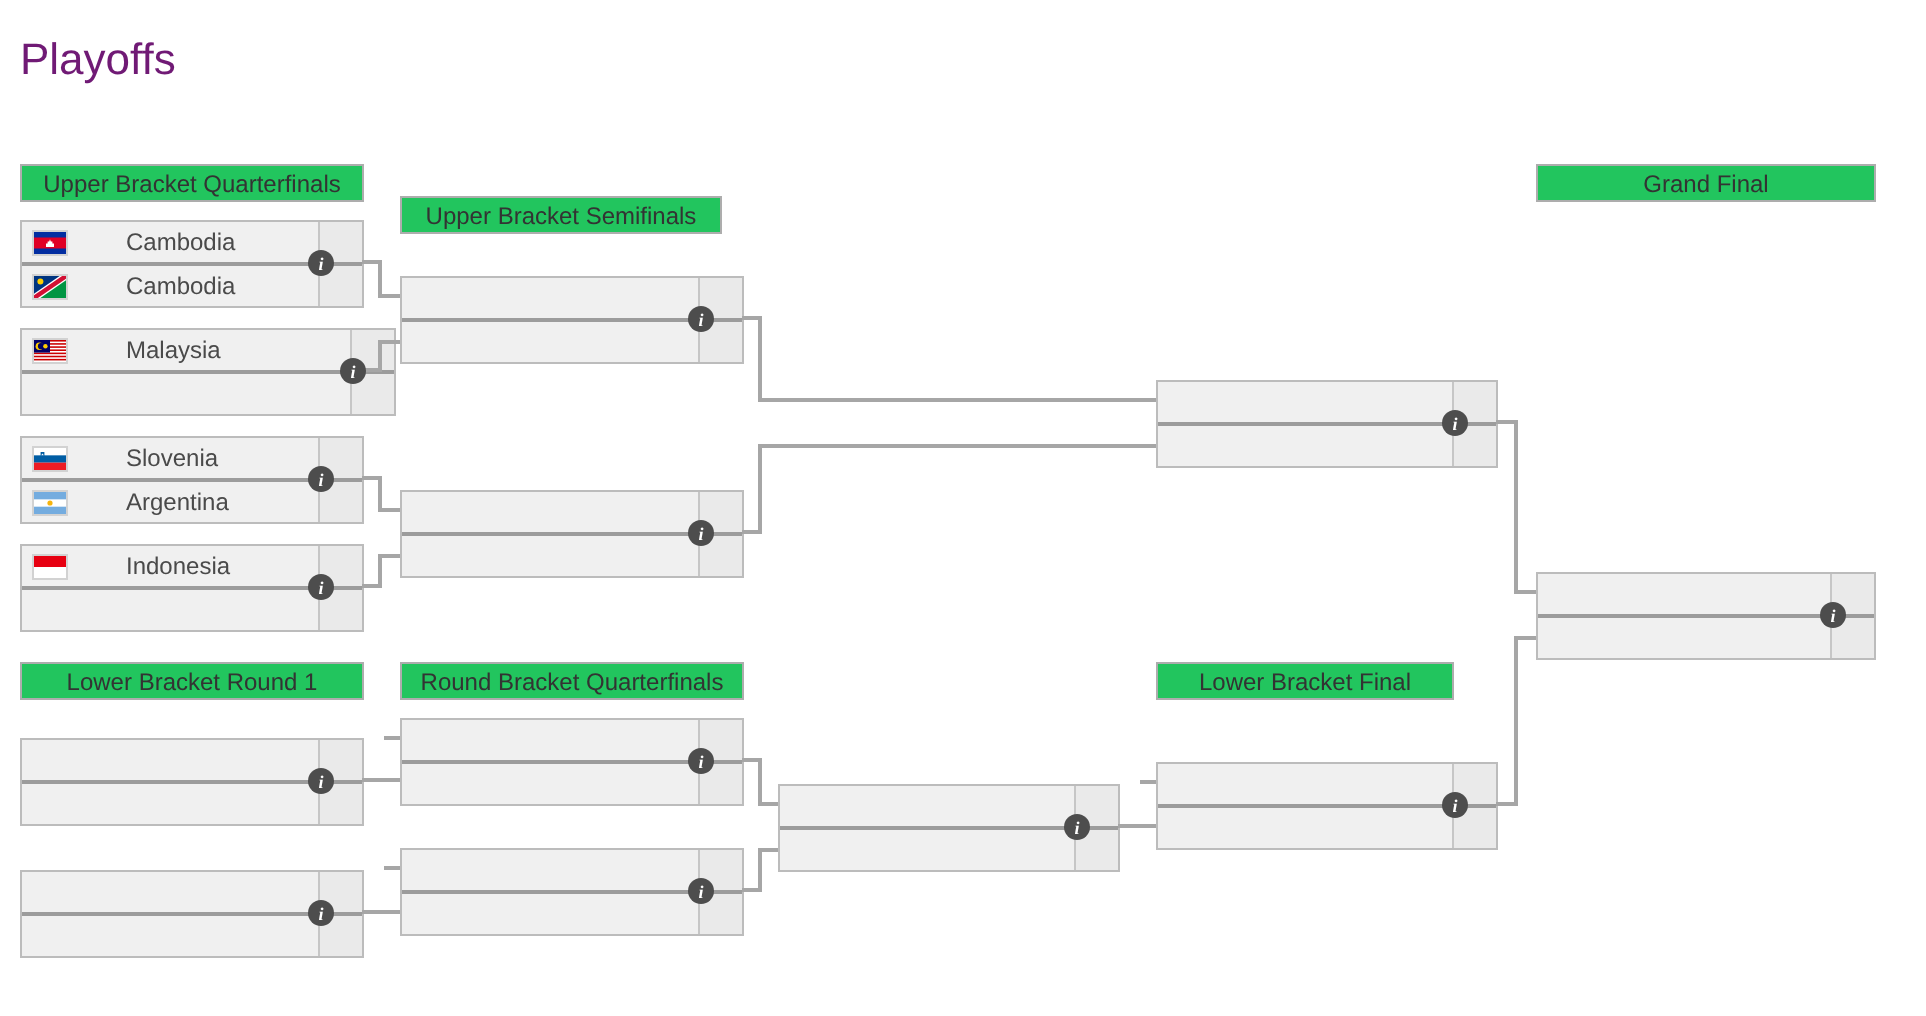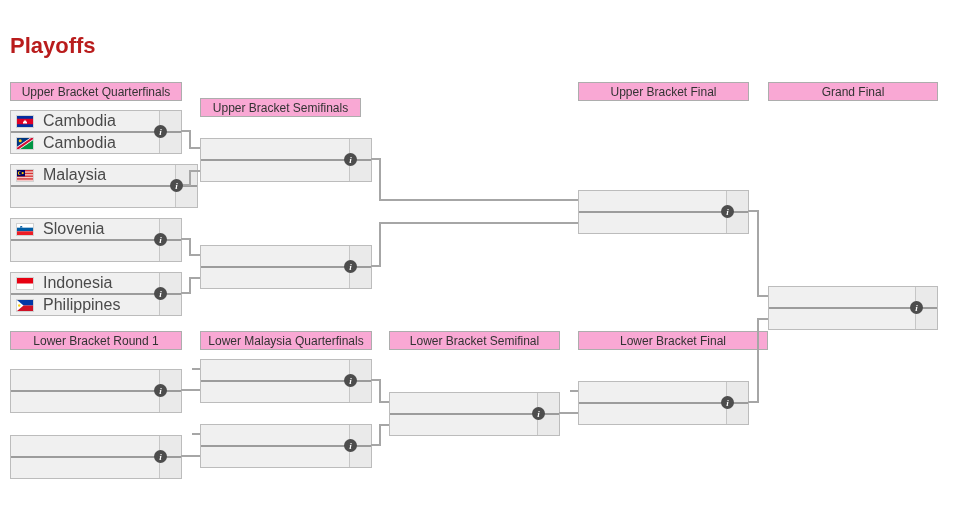--- a/index.html
+++ b/index.html
@@ -1,53 +1,51 @@
 <!DOCTYPE html>
 <html><head>
 <meta charset="utf-8">
 <style>
   html,body{margin:0;padding:0;background:#fff;}
   .stage{position:relative;width:963px;height:508px;background:#ffffff;
          font-family:"Liberation Sans",sans-serif;overflow:hidden;}
-  .page-title{position:absolute;left:10px;top:33px;font-size:22px;font-weight:700;color:#b91c1c;}
-  .round-header{position:absolute;height:19px;box-sizing:border-box;background:#f9a8d4;
+  .page-title{position:absolute;left:10px;top:17px;font-size:22px;font-weight:400;color:#701a75;}
+  .round-header{position:absolute;height:19px;box-sizing:border-box;background:#22c55e;
          border:1px solid #adadad;color:#333;font-size:12px;display:flex;
          align-items:center;justify-content:center;white-space:nowrap;}
   .match{position:absolute;height:44px;box-sizing:border-box;background:#f0f0f0;
          border:1px solid #bcbcbc;}
   .team-row{position:absolute;left:0;right:22px;height:20px;display:flex;
          align-items:center;padding-left:6px;}
   .team-row.r2{top:22px;}
-  .team-name{font-size:16px;color:#4a4a4a;}
+  .team-name{font-size:12px;color:#4a4a4a;margin-left:20px;}
   .flag{width:16px;height:11px;margin-right:10px;flex:0 0 auto;outline:1px solid rgba(0,0,0,0.12);}
   .score-col{position:absolute;top:0;bottom:0;right:0;width:21px;
          border-left:1px solid #c6c6c6;background:rgba(0,0,0,0.025);}
   .divider{position:absolute;left:0;right:0;top:20px;height:2px;background:#9c9c9c;}
   .info-badge{position:absolute;right:14px;top:14px;width:13px;height:13px;border-radius:50%;
          background:#4d4d4d;color:#fff;font:italic bold 9px "Liberation Serif",serif;
          display:flex;align-items:center;justify-content:center;z-index:3;}
   .line{position:absolute;background:#a6a6a6;}
   .line.h{height:2px;}
   .line.v{width:2px;}
 </style>
 </head>
 <body>
 
 <div class="stage">
 
   <div class="page-title">Playoffs</div>
 
   <div class="round-header" style="left:10px;top:82px;width:172px">Upper Bracket Quarterfinals</div>
   <div class="round-header" style="left:200px;top:98px;width:161px">Upper Bracket Semifinals</div>
-  <div class="round-header" style="left:578px;top:82px;width:171px">Upper Bracket Final</div>
   <div class="round-header" style="left:768px;top:82px;width:170px">Grand Final</div>
   <div class="round-header" style="left:10px;top:331px;width:172px">Lower Bracket Round 1</div>
-  <div class="round-header" style="left:200px;top:331px;width:172px">Lower Malaysia Quarterfinals</div>
-  <div class="round-header" style="left:389px;top:331px;width:171px">Lower Bracket Semifinal</div>
-  <div class="round-header" style="left:578px;top:331px;width:190px">Lower Bracket Final</div>
+  <div class="round-header" style="left:200px;top:331px;width:172px">Round Bracket Quarterfinals</div>
+  <div class="round-header" style="left:578px;top:331px;width:149px">Lower Bracket Final</div>
 
   <div class="match" style="left:10px;top:110px;width:172px">
     <div class="team-row">
       <svg class="flag" viewBox="0 0 16 11">
           <rect width="16" height="11" fill="#032ea1"></rect>
           <rect y="2.75" width="16" height="5.5" fill="#e00025"></rect>
           <path d="M6 7.5 L6 5.8 L6.8 5.8 L6.8 4.8 L7.6 4.8 L8 3.6 L8.4 4.8 L9.2 4.8 L9.2 5.8 L10 5.8 L10 7.5 Z" fill="#fff"></path>
         </svg>
       <span class="team-name">Cambodia</span>
     </div>
@@ -95,41 +93,40 @@
     <div class="team-row">
       <svg class="flag" viewBox="0 0 16 11">
           <rect width="16" height="11" fill="#fff"></rect>
           <rect y="3.67" width="16" height="3.67" fill="#005da4"></rect>
           <rect y="7.33" width="16" height="3.67" fill="#ed1c24"></rect>
           <path d="M3.3 2 h1.9 v1.9 a0.95 1.1 0 0 1 -1.9 0 Z" fill="#005da4"></path>
           <path d="M3.6 3.6 l0.65 -0.9 l0.65 0.9 Z" fill="#fff"></path>
         </svg>
       <span class="team-name">Slovenia</span>
     </div>
+    <div class="team-row r2">
+      <svg class="flag" viewBox="0 0 16 11">
+          <rect width="16" height="11" fill="#74acdf"></rect>
+          <rect y="3.67" width="16" height="3.67" fill="#fff"></rect>
+          <circle cx="8" cy="5.5" r="1.3" fill="#f6b40e"></circle>
+        </svg>
+      <span class="team-name">Argentina</span>
+    </div>
     <div class="score-col"></div>
     <div class="divider"></div>
     <div class="info-badge">i</div>
   </div>
 
   <div class="match" style="left:10px;top:272px;width:172px">
     <div class="team-row">
       <svg class="flag" viewBox="0 0 16 11">
           <rect width="16" height="11" fill="#fff"></rect>
           <rect width="16" height="5.5" fill="#e70011"></rect>
         </svg>
       <span class="team-name">Indonesia</span>
-    </div>
-    <div class="team-row r2">
-      <svg class="flag" viewBox="0 0 16 11">
-          <rect width="16" height="5.5" fill="#0038a8"></rect>
-          <rect y="5.5" width="16" height="5.5" fill="#ce1126"></rect>
-          <polygon points="0,0 6.5,5.5 0,11" fill="#fff"></polygon>
-          <circle cx="2.2" cy="5.5" r="1.2" fill="#fcd116"></circle>
-        </svg>
-      <span class="team-name">Philippines</span>
     </div>
     <div class="score-col"></div>
     <div class="divider"></div>
     <div class="info-badge">i</div>
   </div>
 
   <div class="match" style="left:200px;top:138px;width:172px">
     <div class="score-col"></div>
     <div class="divider"></div>
     <div class="info-badge">i</div>

